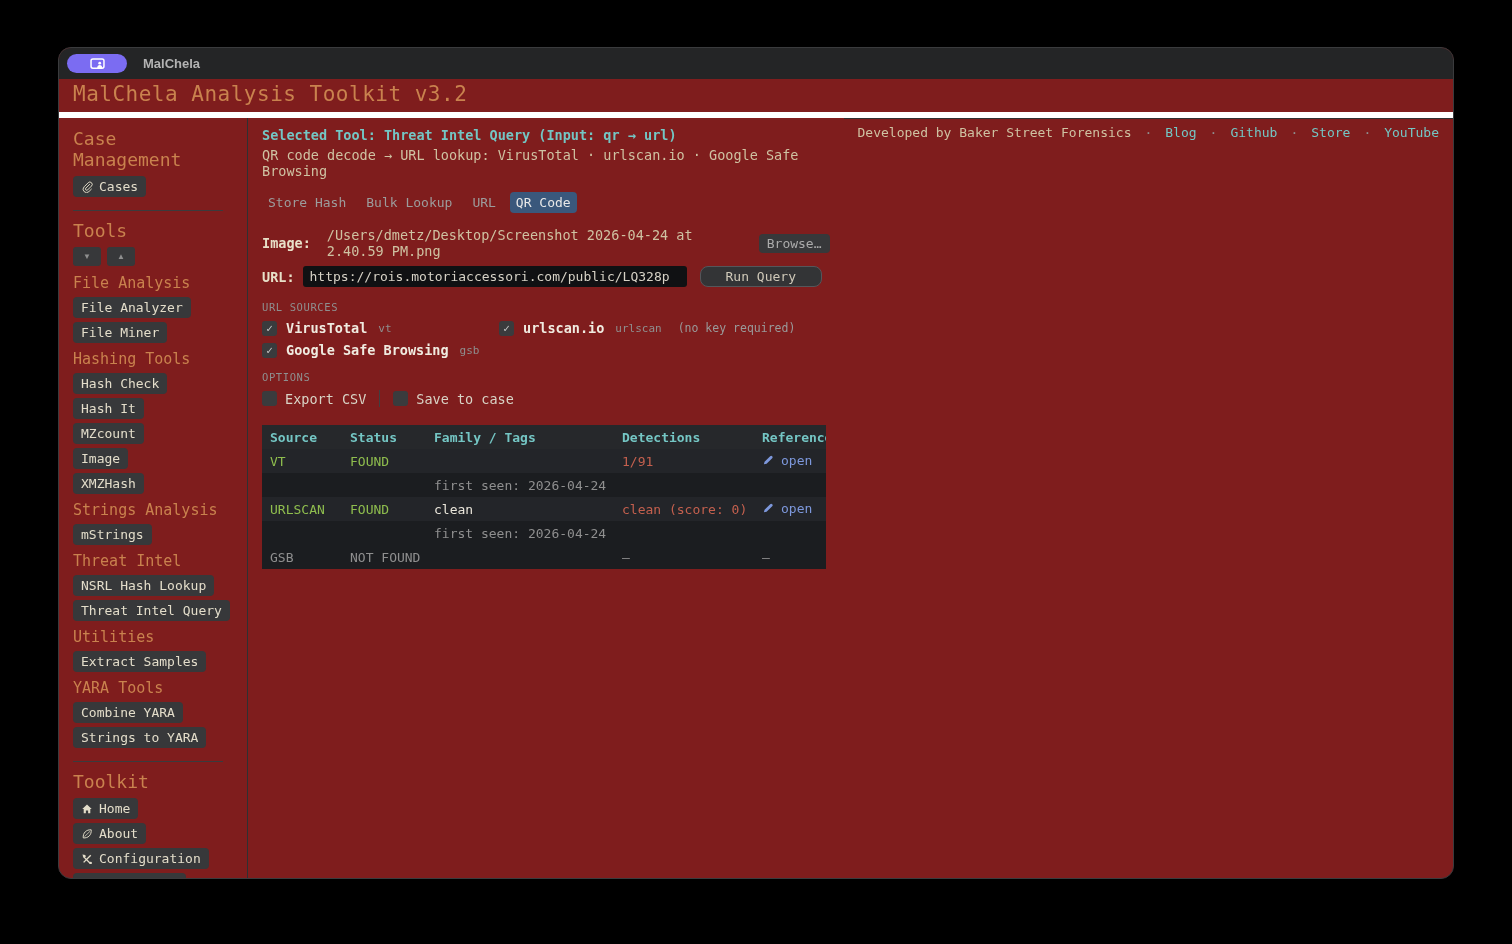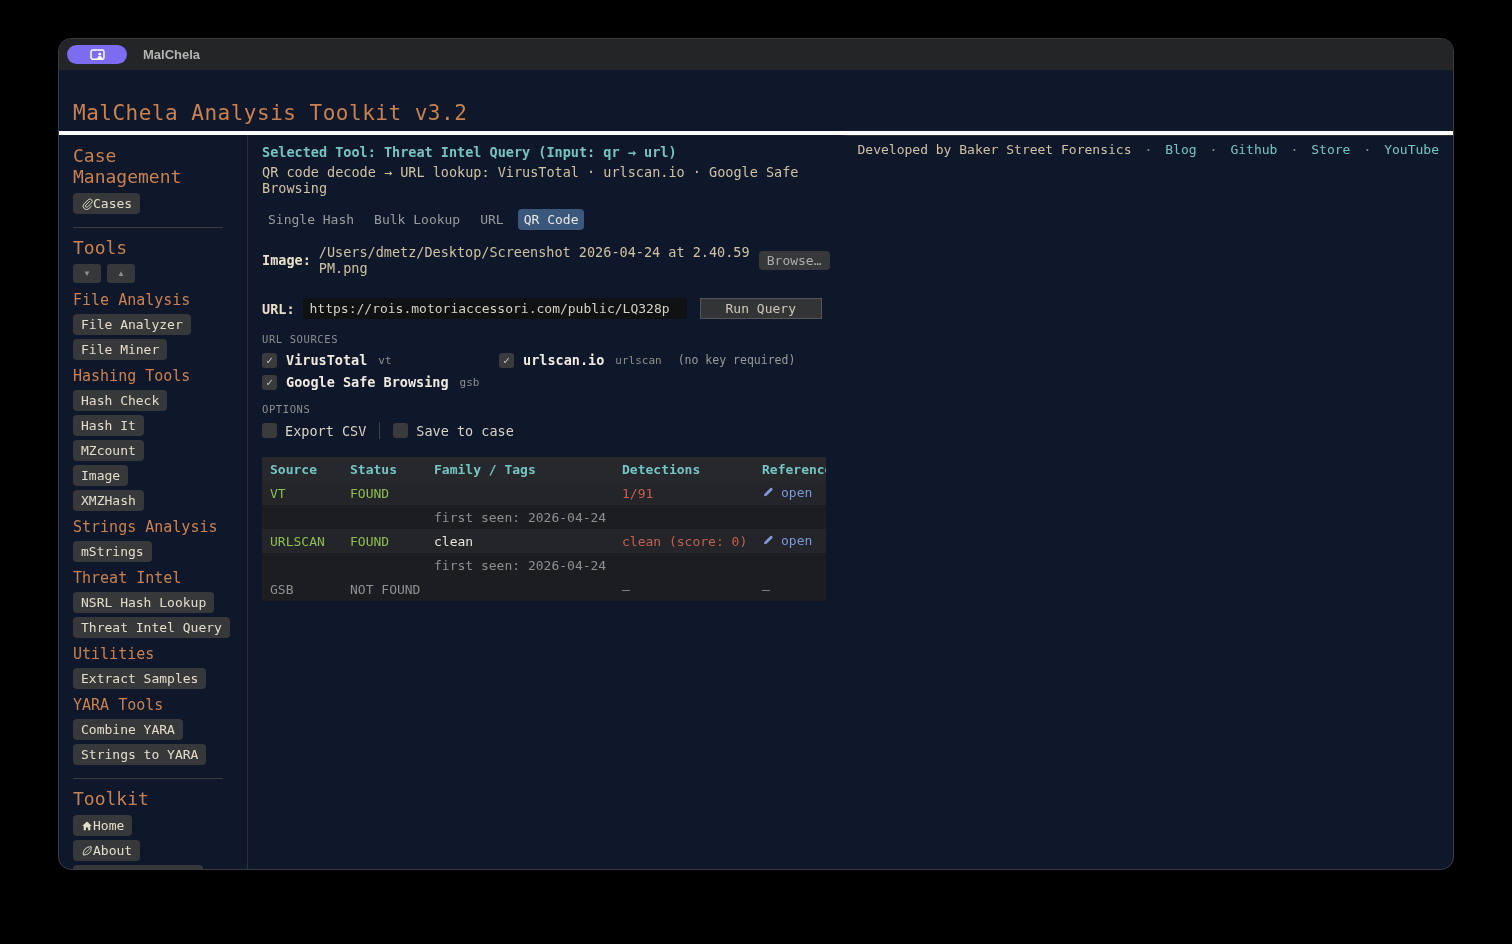--- a/index.html
+++ b/index.html
@@ -1,69 +1,69 @@
 <!DOCTYPE html>
 <html><head>
 <meta charset="utf-8">
 <style>
   * { margin:0; padding:0; box-sizing:border-box; }
   html,body { width:1512px; height:944px; background:#000; overflow:hidden;
     font-family:"DejaVu Sans Mono","Liberation Mono",monospace; }
 
-  .window { position:absolute; left:58px; top:38px; width:1396px; height:832px;
-    background:#0f172a; border:1px solid #3a3b3d; border-radius:13px; overflow:hidden;
+  .window { position:absolute; left:58px; top:47px; width:1396px; height:832px;
+    background:#7f1d1d; border:1px solid #3a3b3d; border-radius:13px; overflow:hidden;
     display:flex; flex-direction:column; }
 
   
   .titlebar { height:31px; background:#242526; display:flex; align-items:center; padding:0 8px; flex:none; }
   .share-pill { width:60px; height:19px; border-radius:10px; background:#7b6cf2;
     display:flex; align-items:center; justify-content:center; cursor:default; }
   .app-name { margin-left:16px; font-family:"Liberation Sans","DejaVu Sans",sans-serif;
     font-weight:bold; font-size:13px; color:#b3b3b3; }
 
   
-  .app-header { padding:3px 14px 6px 14px; border-bottom:4px solid #ffffff; flex:none;margin-top:28px; }
+  .app-header { padding:3px 14px 6px 14px; border-bottom:6px solid #ffffff; flex:none; }
   .app-title { color:#c9824e; font-size:21px; font-weight:normal; letter-spacing:0.5px; }
 
   .body { flex:1; display:flex; min-height:0; }
 
   
   .sidebar { width:189px; border-right:1px solid #2f3032; padding:8px 24px 8px 14px; flex:none; }
   .side-h1 { color:#c9824e; font-size:18px; margin:2px 0 6px 0; }
   .side-h2 { color:#c9824e; font-size:15px; margin:3px 0 5px 0; }
   .side-div { border-top:1px solid #3a3b3d; margin:9px 0; }
-  .btn { display:inline-flex; align-items:center; background:#37383a; color:#e3ddca;
+  .btn { display:inline-flex; align-items:center; gap:6px; background:#37383a; color:#e3ddca;
     border:none; border-radius:4px; padding:2px 8px; font:inherit; font-size:13px;
     line-height:17px; cursor:pointer; margin:0 0 4px 0; white-space:nowrap; }
   .sort-row { display:flex; gap:6px; margin:2px 0 8px 0; }
   .sort-btn { width:28px; height:19px; background:#37383a; border:none; border-radius:3px;
     color:#8f8f8f; font-size:8px; cursor:pointer; }
   .icon { display:inline-flex; color:#e3ddca; flex:none; }
 
   
   .main { flex:1; display:flex; min-width:0; }
   .main-scroll { flex:1; padding:9px 14px; }
   .line-selected { color:#74c6c4; font-size:13.5px; font-weight:bold; margin-bottom:4px; }
   .line-desc { color:#cfc2a2; font-size:13.5px; margin-bottom:13px; }
 
   .tabs { display:flex; gap:8px; align-items:center; margin-bottom:14px; }
   .tab { background:transparent; border:none; color:#9c9c9c; font:inherit; font-size:13px;
     padding:3px 6px; border-radius:4px; cursor:pointer; }
   .tab.active { background:#3a587c; color:#e8e8e8; }
 
-  .image-row { display:flex; align-items:center; margin-bottom:22px; font-size:13.5px; }
+  .image-row { display:flex; align-items:center; margin-bottom:7px; font-size:13.5px;gap:8px; }
   .lbl { color:#e8e0c8; font-weight:bold; }
   .path-text { color:#cfc2a2; margin-left:8px; }
   .browse-btn { margin-left:8px; background:#37383a; border:none; border-radius:4px;
     color:#ababab; font:inherit; font-size:13px; padding:2px 8px; cursor:pointer; }
 
   .url-row { display:flex; align-items:center; margin-bottom:14px; font-size:13.5px; }
   .url-input { margin-left:8px; width:384px; height:21px; background:#101113; border:none;
     border-radius:3px; color:#d6d2c6; font:inherit; font-size:13px; padding:0 7px; }
-  .run-btn { margin-left:13px; background:#333436; border:1px solid #55565a; border-radius:0;
+  .run-btn { margin-left:13px; background:#333436; border:1px solid #55565a; border-radius:8px;
     color:#cfc8b8; font:inherit; font-size:13px; padding:2px 25px; cursor:pointer; }
 
   .tiny-label { color:#8f8f8f; font-size:10.5px; letter-spacing:0.6px; margin-bottom:7px; }
   .src-row { display:flex; align-items:center; margin-bottom:6px; }
   .src-item { display:flex; align-items:center; }
   .src-col1 { width:237px; }
   .checkbox { width:15px; height:15px; background:#3a3b3d; border-radius:3px; flex:none;
     display:flex; align-items:center; justify-content:center; color:#c9c9c9; font-size:11px;
     cursor:pointer; }
   .src-name { color:#f0ebe0; font-weight:bold; font-size:13.5px; margin-left:9px; }
@@ -210,21 +210,21 @@
       <br>
       
     </div>
 
     <div class="main">
       <div class="main-scroll">
         <div class="line-selected">Selected Tool: Threat Intel Query (Input: qr → url)</div>
         <div class="line-desc">QR code decode → URL lookup: VirusTotal · urlscan.io · Google Safe Browsing</div>
 
         <div class="tabs">
-          <button class="tab">Single Hash</button>
+          <button class="tab">Store Hash</button>
           <button class="tab">Bulk Lookup</button>
           <button class="tab">URL</button>
           <button class="tab active">QR Code</button>
         </div>
 
         <div class="image-row">
           <span class="lbl">Image:</span>
           <span class="path-text">/Users/dmetz/Desktop/Screenshot 2026-04-24 at 2.40.59 PM.png</span>
           <button class="browse-btn">Browse…</button>
         </div>

